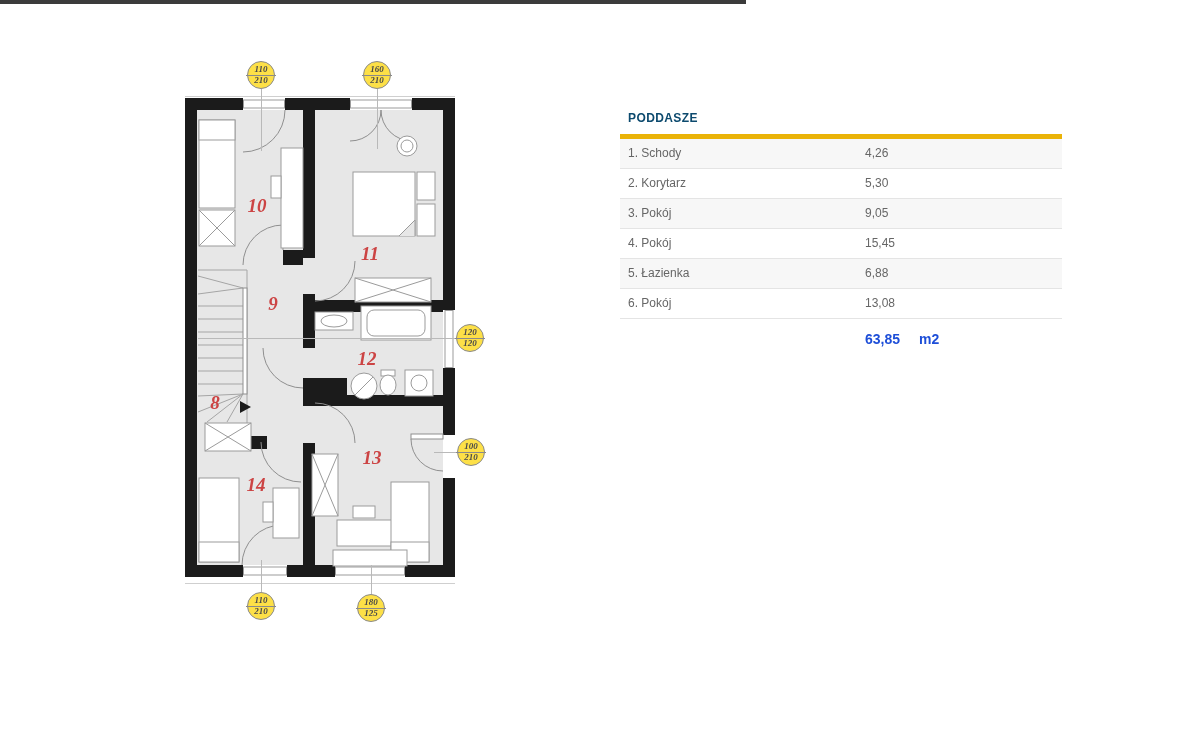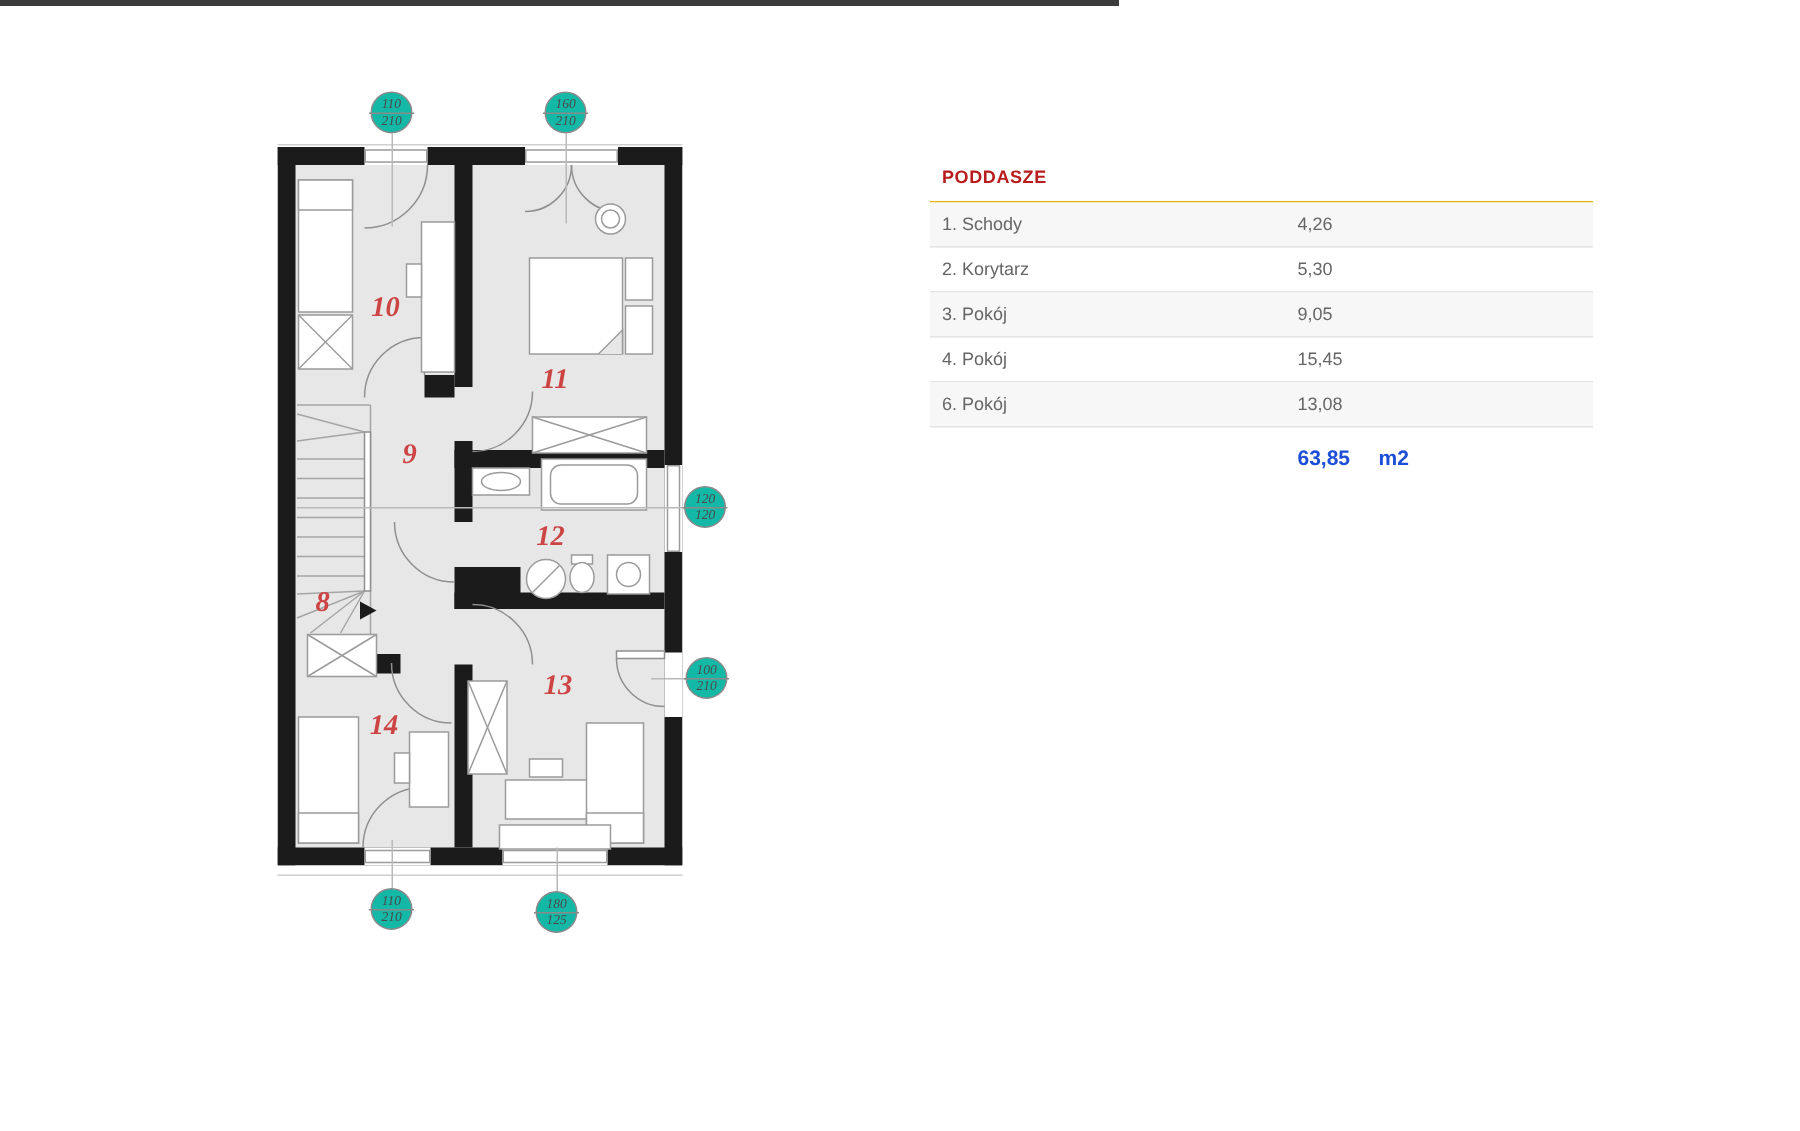--- a/index.html
+++ b/index.html
@@ -17,40 +17,40 @@
   
   .room-num{
     position:absolute;transform:translate(-50%,-50%);
     font-family:"Liberation Serif", serif;font-style:italic;font-weight:600;
     font-size:19px;color:#cc4444;line-height:1;white-space:nowrap;
   }
 
   
   .dim{
     position:absolute;width:28px;height:28px;border-radius:50%;
-    background:#14b8a6;border:1px solid #8a8a8a;box-sizing:border-box;
+    background:#fde047;border:1px solid #8a8a8a;box-sizing:border-box;font-weight:bold;
   }
   .dim .mid{position:absolute;left:-2px;right:-2px;top:50%;height:0;border-top:1px solid #8a8a8a;}
   .dim span{
     position:absolute;left:0;right:0;text-align:center;
     font-family:"Liberation Serif", serif;font-style:italic;
     font-size:9px;color:#4a4a4a;line-height:1;
   }
   .dim .t{top:3px;}
   .dim .b{bottom:3px;}
 
   
   .lead{position:absolute;background:#b9b9b9;}
   .roofline{position:absolute;background:#cfcfcf;height:1px;left:185px;width:270px;}
 
   
   .area-table{position:absolute;left:620px;top:108px;width:442px;font-size:12px;color:#666;}
   .area-table .title{
-    font-weight:bold;color:#b91c1c;letter-spacing:.4px;padding:3px 0 9px 8px;
-    border-bottom:1px solid #eab308;font-size:12px;
+    font-weight:bold;color:#0c4a6e;letter-spacing:.4px;padding:3px 0 9px 8px;
+    border-bottom:5px solid #eab308;font-size:12px;
   }
   .area-table .row{
     position:relative;height:29px;line-height:29px;border-bottom:1px solid #e4e4e4;
   }
   .area-table .row:nth-child(odd){background:#f7f7f7;}
   .area-table .row .lbl{padding-left:8px;}
   .area-table .row .val{position:absolute;left:245px;top:0;}
   .total{position:relative;height:40px;line-height:40px;font-weight:bold;color:#1d4ed8;font-size:14px;}
   .total .tv{position:absolute;left:245px;}
   .total .tu{position:absolute;left:299px;}
@@ -252,20 +252,24 @@
     </div>
     <div class="row">
       <span class="lbl">3. Pokój</span>
       <span class="val">9,05</span>
     </div>
     <div class="row">
       <span class="lbl">4. Pokój</span>
       <span class="val">15,45</span>
     </div>
     <div class="row">
+      <span class="lbl">5. Łazienka</span>
+      <span class="val">6,88</span>
+    </div>
+    <div class="row">
       <span class="lbl">6. Pokój</span>
       <span class="val">13,08</span>
     </div>
   </div>
   <div class="total">
     <span class="tv">63,85</span>
     <span class="tu">m2</span>
   </div>
 </div>
 

